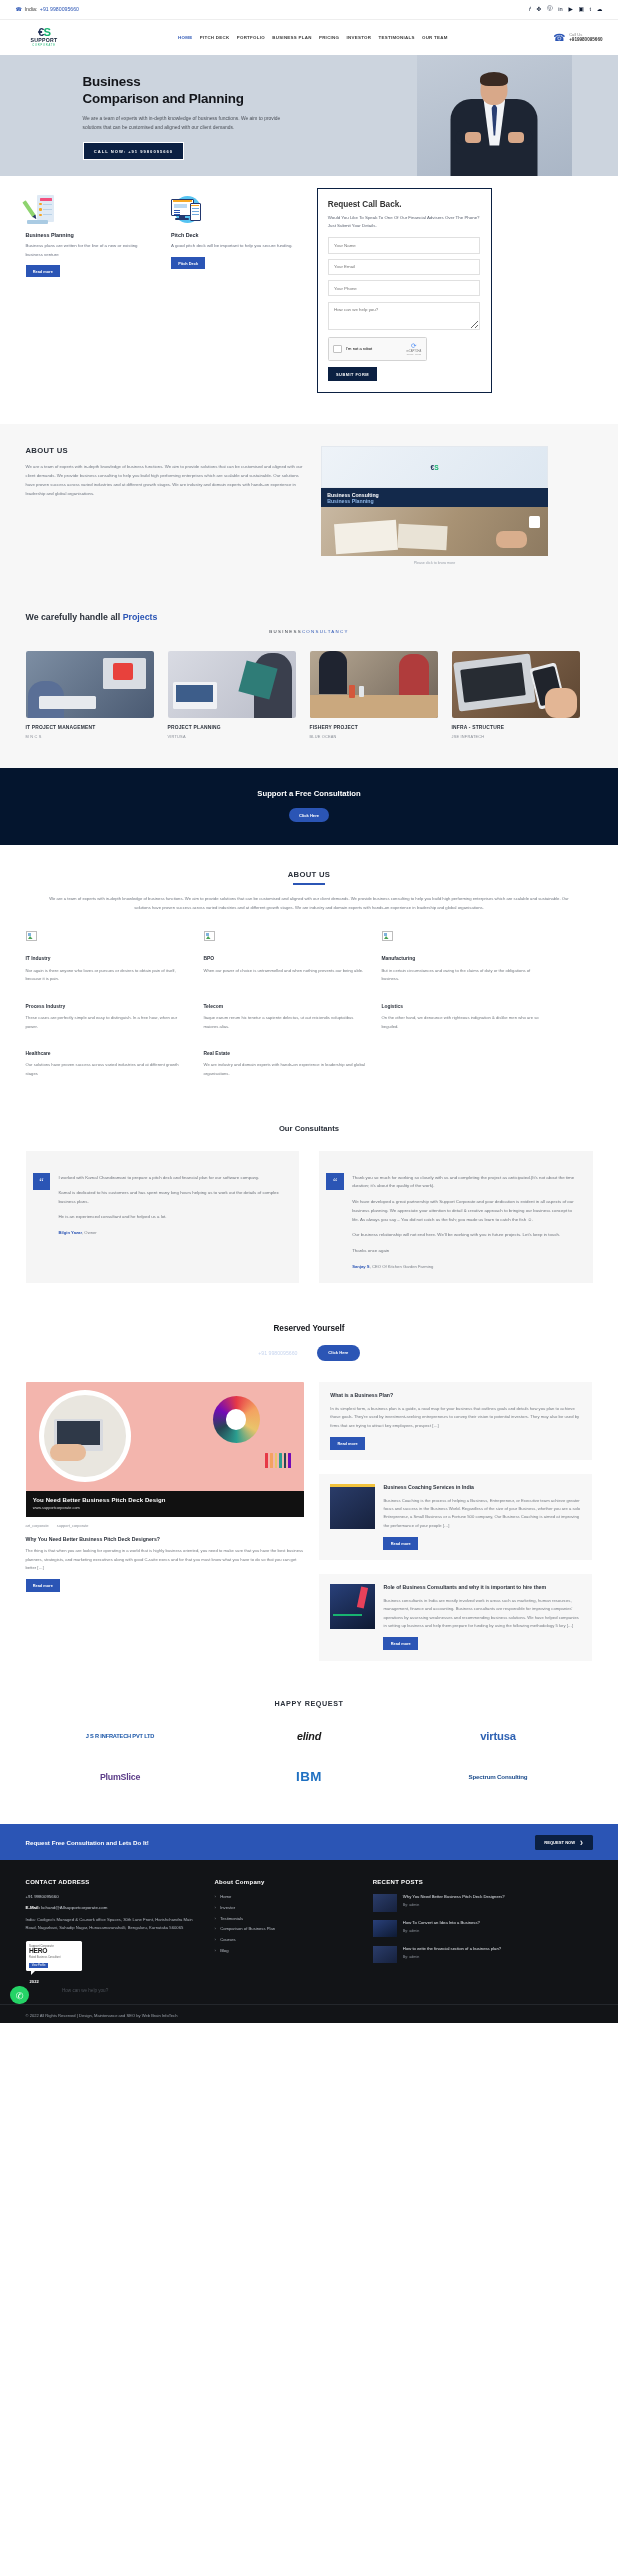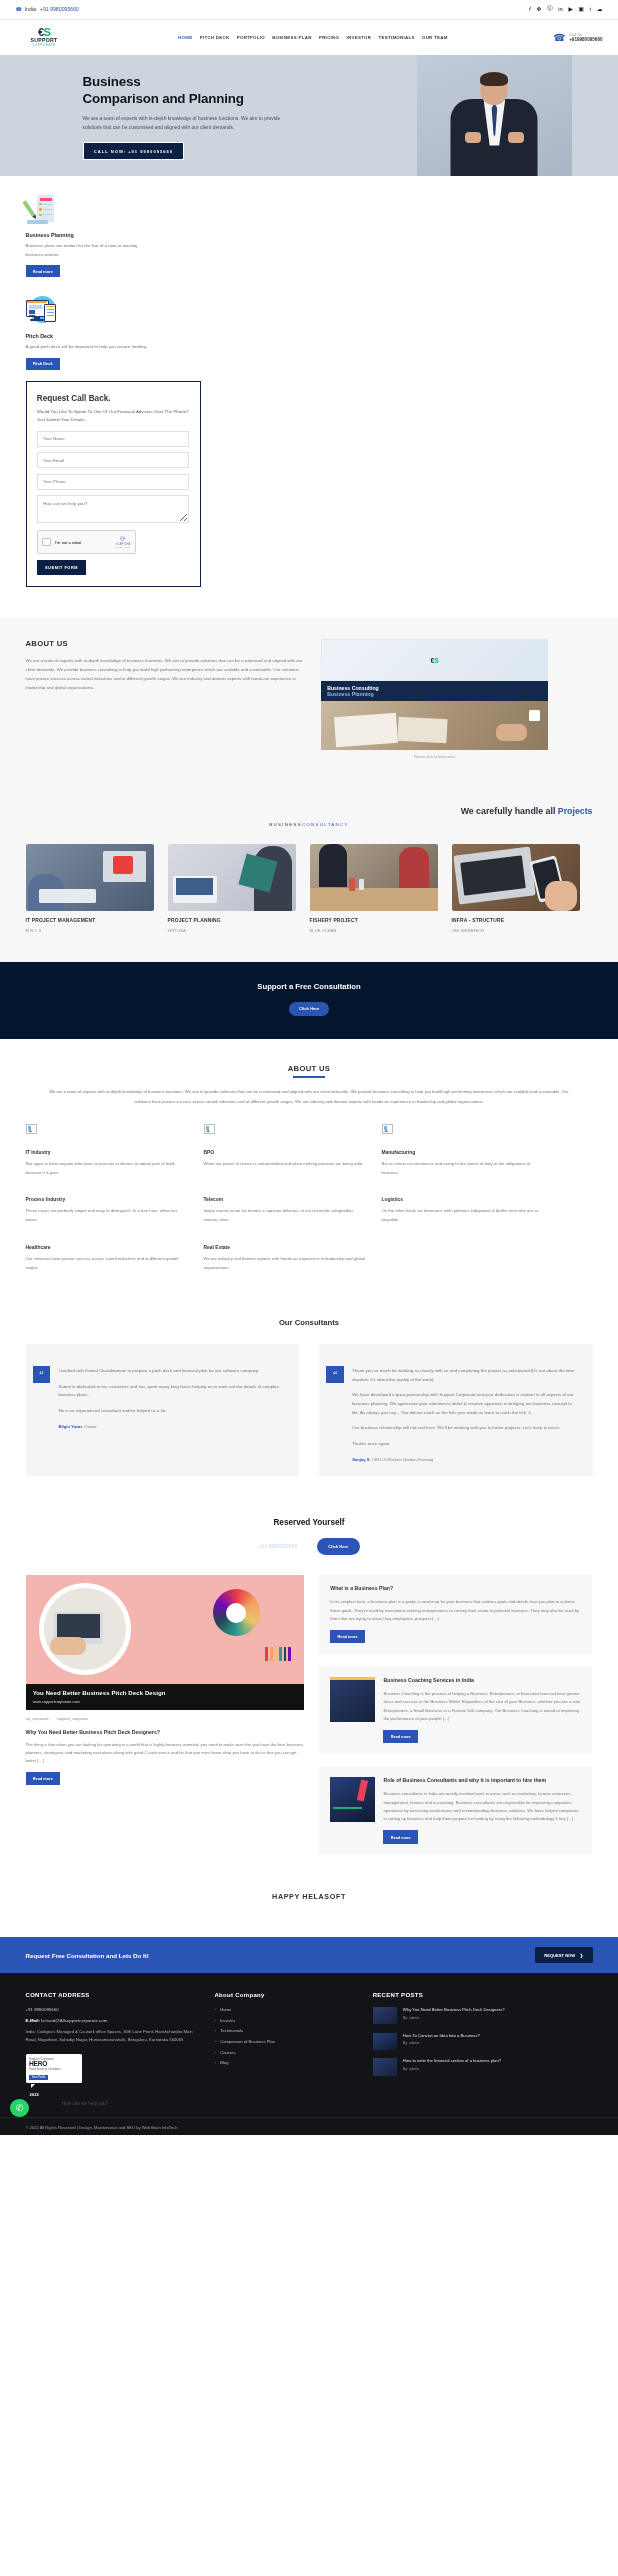--- a/index.html
+++ b/index.html
@@ -54,21 +54,21 @@
               background:#f2f4f7; clip-path:polygon(0 0,100% 0,72% 100%,28% 100%); }
   .hp-tie { position:absolute; left:50%; transform:translateX(-50%); top:36px; width:5.7px; height:32px;
             background:#2a3f72; clip-path:polygon(50% 0,100% 14%,64% 100%,36% 100%,0 14%); }
   .hp-arms { position:absolute; left:50%; transform:translateX(-50%); top:62px; width:77px; height:15.5px;
              background:#1d2533; border-radius:7.2px; }
   .hp-hand1,.hp-hand2 { position:absolute; top:64px; width:15.5px; height:11.3px; background:#d8a889; border-radius:4.1px;}
   .hp-hand1 { left:19.6px; } .hp-hand2 { right:19.6px; }
 
   
   .cards-strip { position:relative; padding:18.5px 0 31px; background:#fff; }
-  .cards-strip .wrap { display:flex; gap:17.5px; align-items:flex-start;flex-direction:column; }
+  .cards-strip .wrap { display:flex; gap:17.5px; align-items:flex-start; }
   .svc { width:128px; }
   .svc .ico { width:31px; height:31px; margin-bottom:7.2px; position:relative; }
   .svc h3 { font-size:5.4px; color:#1e2430; font-weight:bold; margin-bottom:4.1px; }
   .svc p { font-size:4.4px; line-height:1.9; color:#6b7280; margin-bottom:6.2px; }
   .svc .btn { display:inline-block; background:#2b55b5; color:#fff; font-size:3.9px; font-weight:bold;
               padding:3.6px 7.2px; cursor:pointer; }
 
   
   .ico-plan .sheet { position:absolute; right:2.1px; top:1px; width:17.5px; height:27px; background:#dfeaf5; border-radius:1px;}
   .ico-plan .bar { position:absolute; right:4.1px; top:3.6px; width:12.4px; height:3.1px; background:#f2507e; border-radius:0.5px;}
@@ -127,21 +127,21 @@
   .about1 .photo { height:49px; background:linear-gradient(120deg,#c9b9a3,#a89274 55%,#8d7a61);
                    position:relative; overflow:hidden; }
   .about1 .photo .sheet { position:absolute; left:14.4px; bottom:4.1px; width:62px; height:30px; background:#f3efe6; transform:rotate(-4deg);}
   .about1 .photo .sheet2 { position:absolute; left:77px; bottom:7.2px; width:49px; height:24px; background:#e9e3d6; transform:rotate(3deg);}
   .about1 .photo .hand { position:absolute; right:20.6px; bottom:8.2px; width:31px; height:17.5px; background:#d9ae8d; border-radius:7.2px;}
   .about1 .photo .cup  { position:absolute; right:8.2px; top:9.3px; width:11.3px; height:11.3px; background:#fff; border-radius:1.5px;}
   .about1 .cap { text-align:center; font-size:3.6px; color:#9aa0aa; padding-top:5.2px; }
 
   
   .projects { background:#f7f7f7; padding:23px 0 29px; }
-  .projects h2 { text-align:right; font-size:8.8px; color:#2b313b; font-weight:bold; }
+  .projects h2 { text-align:left; font-size:8.8px; color:#2b313b; font-weight:bold; }
   .projects h2 .hl { color:#2b55b5; }
   .projects .kick { text-align:center; font-size:4.4px; letter-spacing:1.3px; color:#2b313b; margin-top:6.7px; }
   .projects .kick .b { color:#2b55b5; }
   .pgrid { display:flex; gap:14px; margin-top:16.5px; }
   .pcard { width:128px; }
   .pthumb { height:67px; border-radius:2.1px; overflow:hidden; position:relative; }
   .pcard h4 { font-size:4.9px; color:#2b313b; font-weight:bold; letter-spacing:0.2px; margin-top:7.2px; }
   .pcard .sub { font-size:3.9px; color:#8a8f98; letter-spacing:0.2px; margin-top:4.6px; }
   .th1 { background:linear-gradient(135deg,#7d8ea3,#4a5a72); }
   .th1 .m { position:absolute; right:7.2px; top:7.2px; width:43px; height:31px; background:#d9dde3; border-radius:1.5px;}
@@ -658,22 +658,44 @@
           <h4>Role of Business Consultants and why it is important to hire them</h4>
           <p>Business consultants in India are mostly involved work in areas such as marketing, human resources, management, finance and accounting. Business consultants are responsible for improving companies' operations by assessing weaknesses and recommending business solutions. We have helped companies in setting up business and help them prepare for funding by using the following methodology 5 key […]</p>
           <div class="btn">Read more</div>
         </div>
       </div>
     </div>
   </div>
 </div>
 
 <div class="clients">
-  <h2>HAPPY HELASOFT</h2>
-  <div class="wrap">
+  <h2>HAPPY REQUEST</h2>
+  <div class="wrap">
+    <div class="crow">
+      <div class="client">
+        <span class="nm" style="color:#1a56a8;font-size:5.7px">J S R INFRATECH PVT LTD</span>
+      </div>
+      <div class="client">
+        <span class="nm" style="color:#1a1a1a;font-size:10.8px;font-style:italic">elind</span>
+      </div>
+      <div class="client">
+        <span class="nm" style="color:#2f62b3;font-size:11.3px">virtusa</span>
+      </div>
+    </div>
+    <div class="crow">
+      <div class="client">
+        <span class="nm" style="color:#5b3c88;font-size:8.8px">PlumSlice</span>
+      </div>
+      <div class="client">
+        <span class="nm" style="color:#1f70c1;font-size:13.4px;letter-spacing:0.5px">IBM</span>
+      </div>
+      <div class="client">
+        <span class="nm" style="color:#1c4c8c;font-size:6.2px">Spectrum Consulting</span>
+      </div>
+    </div>
   </div>
 </div>
 
 <div class="bcta">
   <div class="wrap">
     <div class="t">Request Free Consultation and Lets Do It!</div>
     <div class="btn">
       <span>REQUEST NOW</span>
       <span>❯</span>
     </div>

